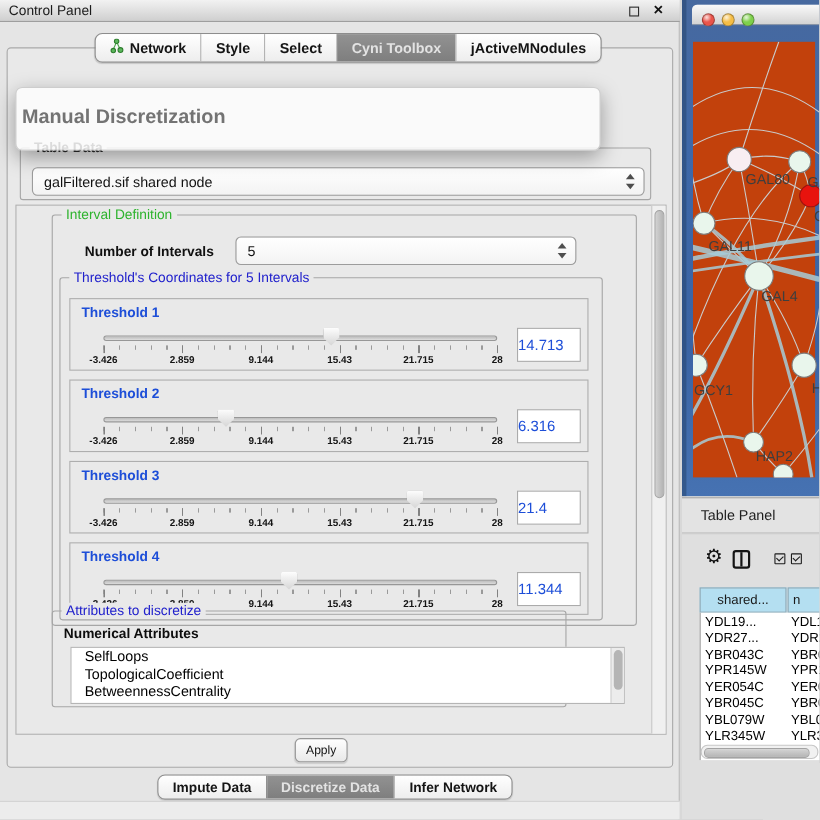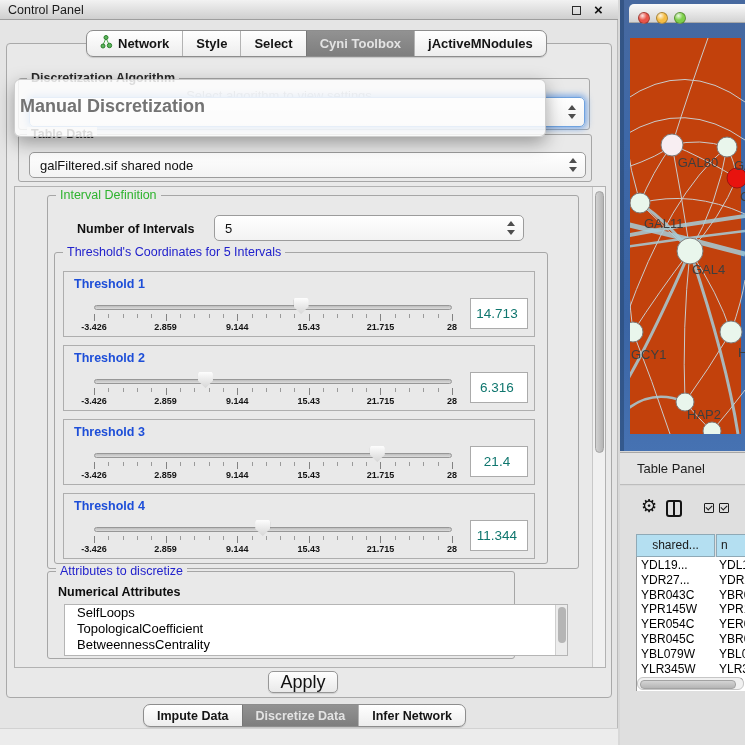--- a/index.html
+++ b/index.html
@@ -72,31 +72,31 @@
   .thumb{position:absolute;top:26px;width:15px;height:16px;
     background:linear-gradient(#fdfdfd,#d6d6d6);
     clip-path:polygon(8% 0,92% 0,100% 12%,100% 55%,50% 100%,0 55%,0 12%);
     filter:drop-shadow(0 0 1px #787878)}
   .ticks-minor{position:absolute;left:30px;top:42px;width:360px;height:4px;
     background:repeating-linear-gradient(to right,#9a9a9a 0 1px,transparent 1px 14.32px)}
   .ticks-major{position:absolute;left:30px;top:42px;width:360px;height:7px;
     background:repeating-linear-gradient(to right,#828282 0 1px,transparent 1px 71.6px)}
   .tick-lab{position:absolute;top:50px;transform:translateX(-50%);font-size:9px;font-weight:bold;color:#141414;white-space:nowrap}
   .th-value{position:absolute;left:406px;top:26px;width:58px;height:31px;background:#fff;
-    border:1px solid #ababab;font-size:13.5px;color:#0f766e;text-align:center;
+    border:1px solid #ababab;font-size:13.5px;color:#1d4ed8;text-align:left;
     padding-right:4px;line-height:29px}
 
   
   .attr-list{position:absolute;left:16px;top:32px;width:504px;height:52px;background:#fff;border:1px solid #b5b5b5;overflow:hidden}
   .attr-item{height:16px;line-height:16px;font-size:13px;color:#000;padding-left:12px;white-space:nowrap}
   .list-scroll{position:absolute;right:0;top:0;width:12px;height:50px;background:#ececec;border-left:1px solid #cfcfcf}
   .list-thumb{position:absolute;left:1.5px;top:2px;width:8px;height:36px;border-radius:4px;background:#b5b5b5}
 
-  .apply-btn{position:absolute;left:268px;top:671px;width:70px;height:22px;border:1px solid #979797;border-radius:5px;
-    background:linear-gradient(#fefefe,#e9e9e9);font-size:18px;color:#111;text-align:center;line-height:20px;box-shadow:0 1px 1px rgba(0,0,0,.12)}
+  .apply-btn{position:absolute;left:268px;top:671px;width:48px;height:22px;border:1px solid #979797;border-radius:5px;
+    background:linear-gradient(#fefefe,#e9e9e9);font-size:11px;color:#111;text-align:center;line-height:20px;box-shadow:0 1px 1px rgba(0,0,0,.12)}
   .cp-bottomstrip{position:absolute;left:0;top:728px;width:618px;height:17px;background:#ececec;border-top:1px solid #d2d2d2}
 
   
   .net-frame{position:absolute;left:620px;top:0;width:125px;height:451px;
     background:linear-gradient(180deg,#47699f 0,#3e68a8 30%,#3a64a4 70%,#4672b2 100%)}
   .net-frame-edge{position:absolute;left:620px;top:0;width:4px;height:451px;background:#27466f;opacity:.55}
   .net-titlebar{position:absolute;left:629px;top:4px;width:116px;height:19px;
     background:linear-gradient(#fafafa,#d3d3d3);border-radius:5px 0 0 0;border-bottom:1px solid #a8a8a8}
   .tl{position:absolute;top:8px;width:12px;height:12px;border-radius:50%;border:1px solid rgba(0,0,0,.3);
     background-image:radial-gradient(circle at 35% 28%,rgba(255,255,255,.85),rgba(255,255,255,0) 45%)}
@@ -155,27 +155,20 @@
           <span>Select</span>
         </div>
         <div class="seg sel">
           <span>Cyni Toolbox</span>
         </div>
         <div class="seg">
           <span>jActiveMNodules</span>
         </div>
       </div>
 
-    <div class="group" style="left:18px;top:78px;width:572px;height:52px">
-      <span class="gtitle dark">Discretization Algorithm</span>
-      <div class="alg-placeholder">Select algorithm to view settings</div>
-      <div class="combo alg-combo">
-        <span class="stepper"></span>
-      </div>
-    </div>
 
     <div class="group" style="left:18px;top:134px;width:574px;height:48px">
       <span class="gtitle dark">Table Data</span>
       <div class="combo" style="left:10px;top:17px;width:557px;height:26px">
         <span class="combo-text">galFiltered.sif shared node</span>
         <span class="stepper"></span>
       </div>
     </div>
 
     <div class="scrollarea">
@@ -244,21 +237,21 @@
                 <span class="tick-lab" style="left: 173.2px;">9.144</span>
                 <span class="tick-lab" style="left: 244.8px;">15.43</span>
                 <span class="tick-lab" style="left: 316.4px;">21.715</span>
                 <span class="tick-lab" style="left: 388px;">28</span>
                 <div class="th-value">11.344</div>
               </div>
             </div>
         </div>
       </div>
 
-      <div class="group" style="left:32px;top:384px;width:468px;height:88px">
+      <div class="group" style="left:32px;top:368px;width:468px;height:88px">
         <span class="gtitle blue">Attributes to discretize</span>
         <span style="position:absolute;left:10px;top:13px;font-size:12.5px;font-weight:bold;color:#0d0d0d">Numerical Attributes</span>
         <div class="attr-list" id="attrList">
 
         <div class="attr-item">SelfLoops</div>
             <div class="attr-item">TopologicalCoefficient</div>
             <div class="attr-item">BetweennessCentrality</div>
             <div class="list-scroll">
             <div class="list-thumb"></div>
           </div>

